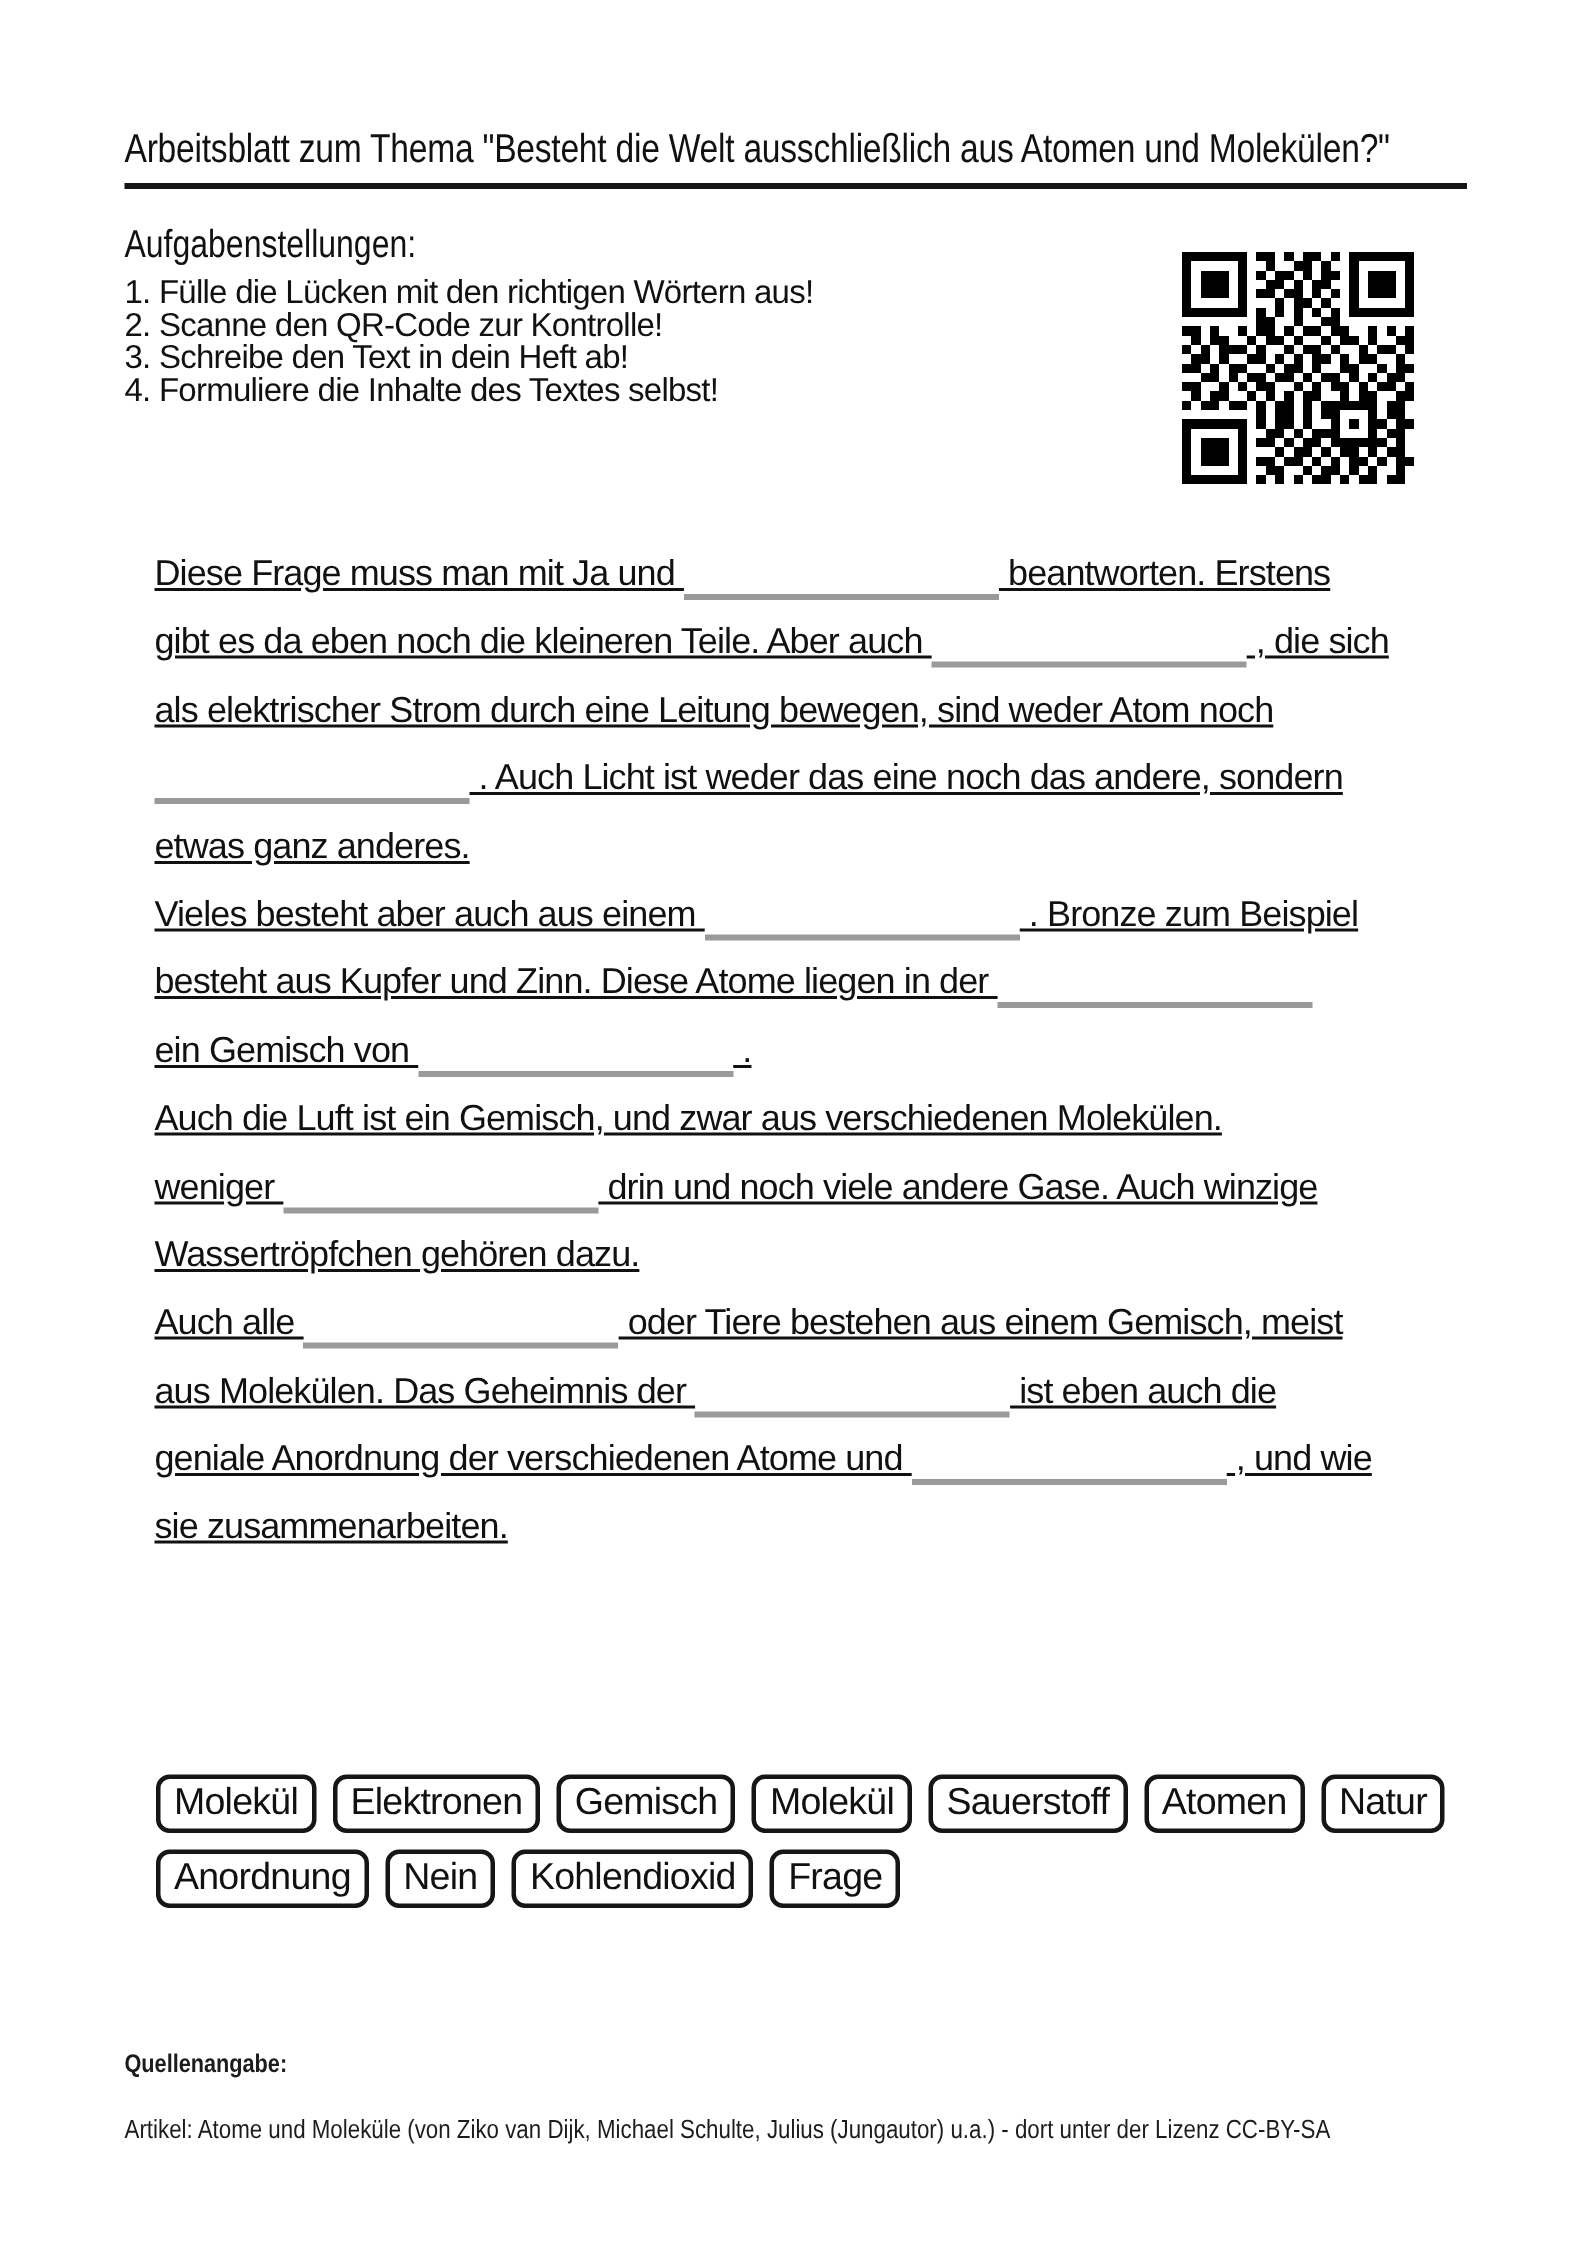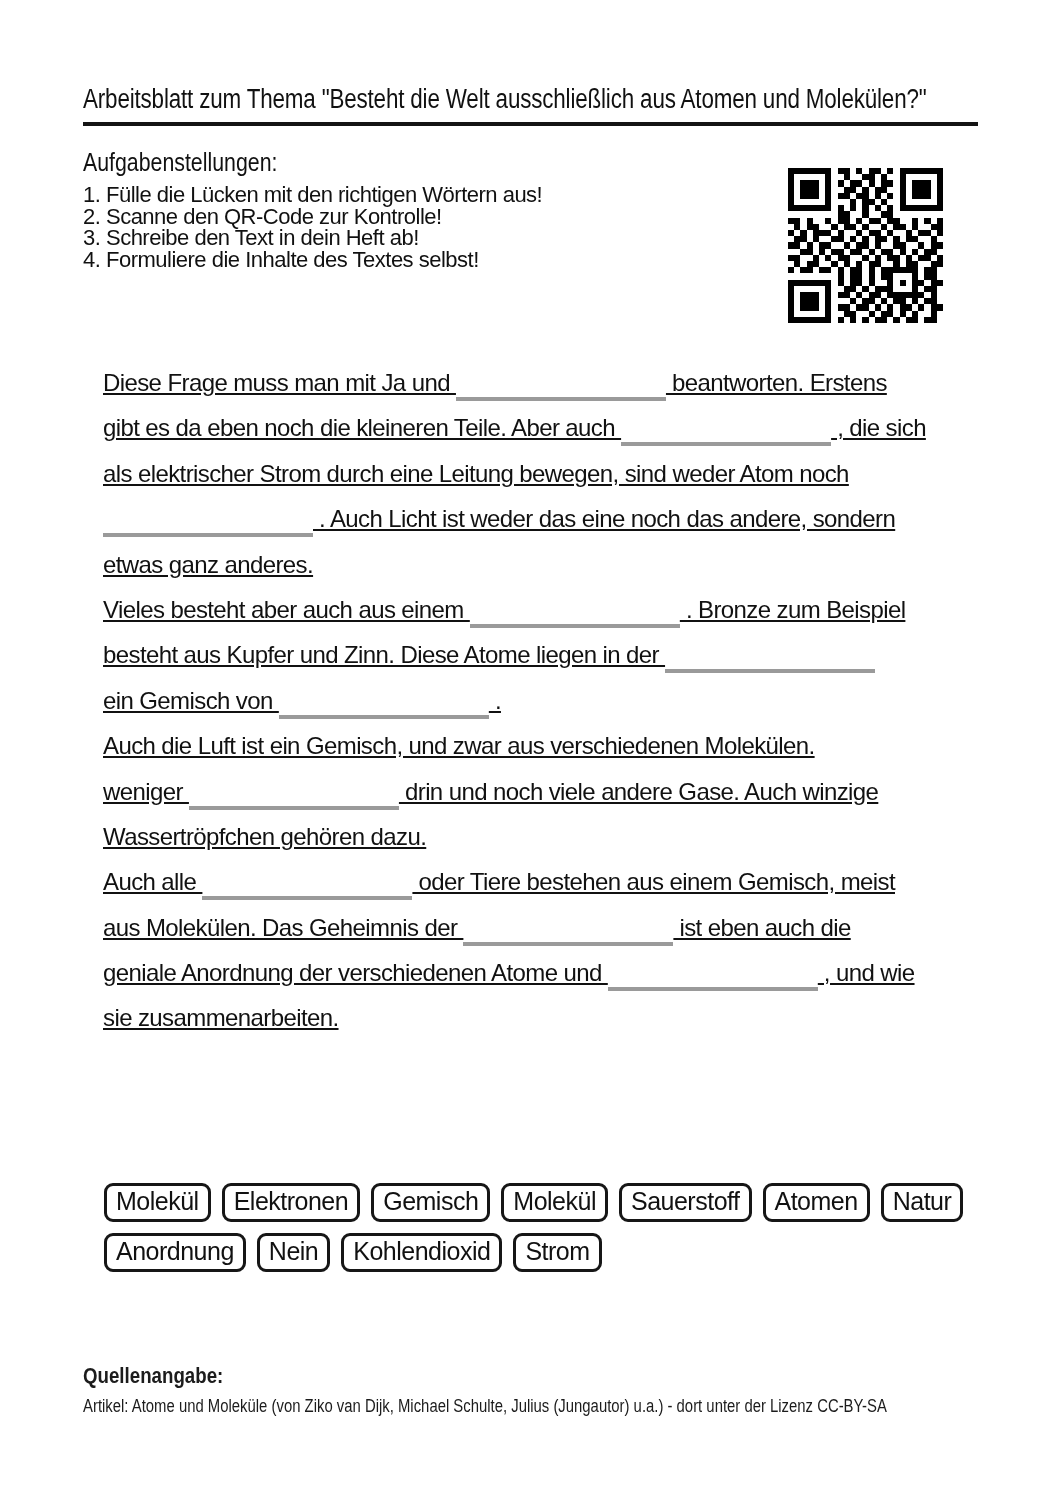--- a/index.html
+++ b/index.html
@@ -47,21 +47,21 @@
   .wb-box {
     display:flex; align-items:center;
     border:3px solid #161616; border-radius:9px;
     padding:0 9px 2px 9px; height:31px;
     font-size:25px; letter-spacing:-0.5px; white-space:nowrap; background:#fff;
   }
 
   
   .footer { position:absolute; left:83px; top:1365px; font-size:17.5px; line-height:28.5px; color:#1c1c1c; }
   .footer .cond { transform:scaleX(0.85); }
-  .f-head { font-weight:bold; line-height:22px; margin-bottom:5px; font-size:22px; }
+  .f-head { font-weight:bold; line-height:22px; margin-bottom:18px; font-size:17px; }
 </style>
 </head>
 <body>
 
 <div class="page">
 
   <div class="title-row">
     <span class="cond title-text">Arbeitsblatt zum Thema "Besteht die Welt ausschließlich aus Atomen und Molekülen?"</span>
   </div>
 
@@ -450,21 +450,21 @@
         <div class="wb-box">Gemisch</div>
         <div class="wb-box">Molekül</div>
         <div class="wb-box">Sauerstoff</div>
         <div class="wb-box">Atomen</div>
         <div class="wb-box">Natur</div>
       </div>
       <div class="wb-row">
         <div class="wb-box">Anordnung</div>
         <div class="wb-box">Nein</div>
         <div class="wb-box">Kohlendioxid</div>
-        <div class="wb-box">Strom</div>
+        <div class="wb-box">Frage</div>
       </div>
     </div>
 
   <div class="footer">
     <div class="f-head">
       <span class="cond">Quellenangabe:</span>
     </div>
     <div>
       <span class="cond">Artikel: Atome und Moleküle (von Ziko van Dijk, Michael Schulte, Julius (Jungautor) u.a.) - dort unter der Lizenz CC-BY-SA</span>
     </div>

